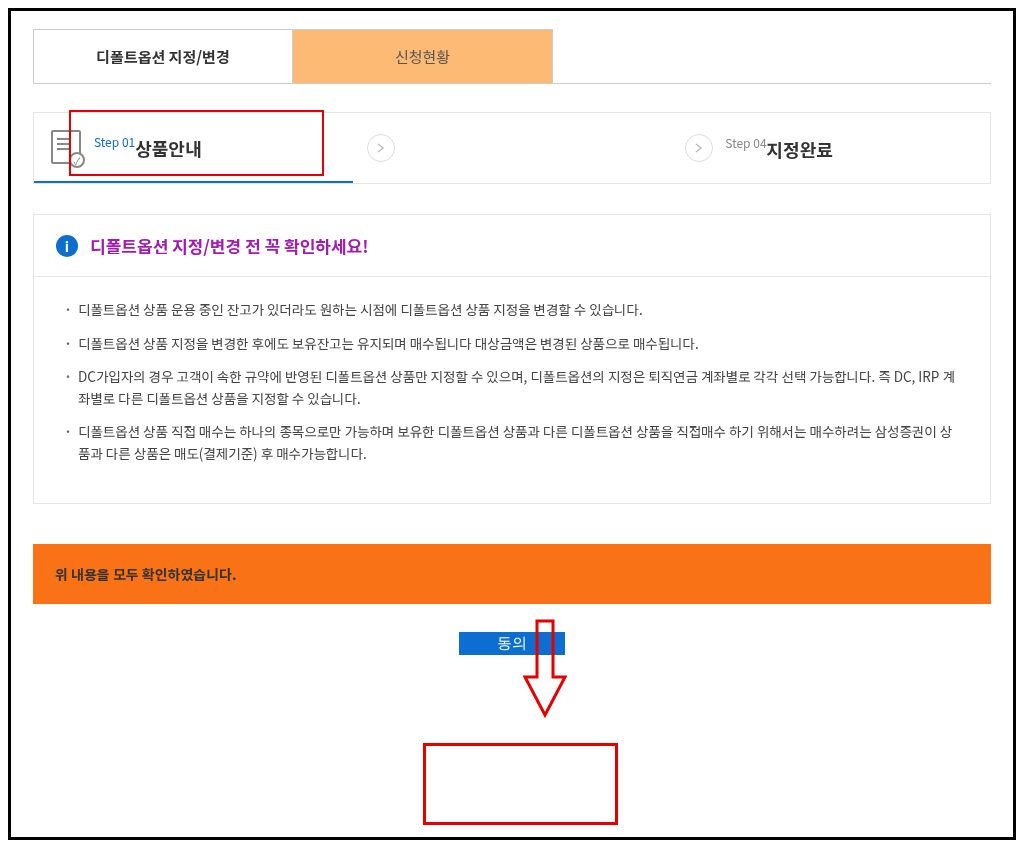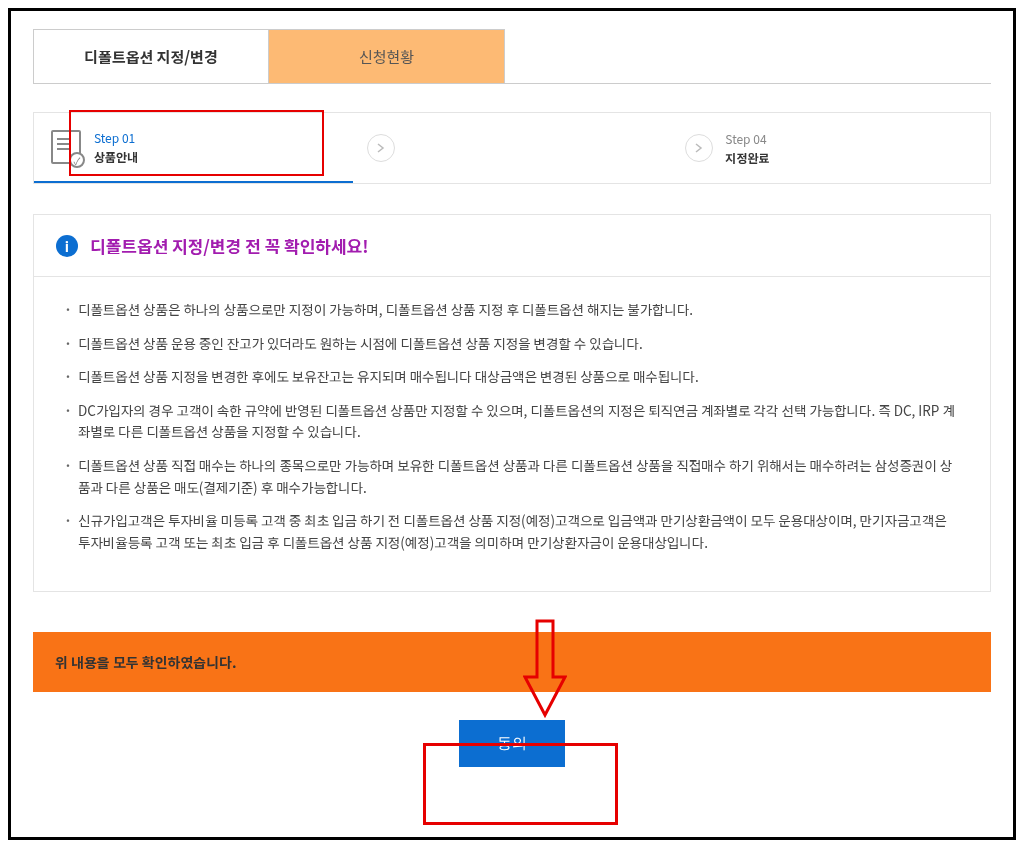--- a/index.html
+++ b/index.html
@@ -15,21 +15,21 @@
       position: relative;
       overflow: hidden;
     }
     .inner { padding: 18px 22px; }
     .tabs {
       display: flex;
       border-bottom: 1px solid #ccc;
     }
     .tab {
       padding: 16px 0;
-      width: 236px;
+      width: 260px;
       text-align: center;
       font-size: 15px;
       font-weight: 700;
       color: #333;
       border: 1px solid #ccc;
       border-bottom: none;
       background: #fff;
       cursor: pointer;
     }
     .tab.inactive {
@@ -79,24 +79,24 @@
       display: flex; align-items: center; justify-content: center;
       font-size: 10px; color: #888;
     }
     .chev {
       width: 28px; height: 28px;
       border: 1px solid #ddd; border-radius: 50%;
       display: flex; align-items: center; justify-content: center;
       margin-right: 12px;
     }
     .chev svg { width: 10px; height: 10px; }
-    .step-texts { display: flex; flex-direction: column; }
+    .step-texts { display: flex; flex-direction: row; }
     .step-label { font-size: 12px; color: #888; }
     .step-label.active { color: #0c6ed1; }
-    .step-title { font-size: 12px; font-weight: 700; color: #333; margin-top: 2px; }
+    .step-title { font-size: 18px; font-weight: 700; color: #333; margin-top: 2px; }
 
     .red-box-step1 {
       position: absolute;
       left: 58px; top: 99px;
       width: 255px; height: 66px;
       border: 2px solid #e60000;
       pointer-events: none;
     }
 
     .notice-box {
@@ -139,21 +139,21 @@
       background: #f97316;
       padding: 20px 22px;
       font-size: 14px; font-weight: 700; color: #333;
     }
     .confirm-row {
       margin-top: 28px;
       display: flex; justify-content: center;
     }
     .agree-btn {
       background: #0c6ed1; color: #fff;
-      border: none; padding: 14px 38px;
+      border: none; padding: 2px 38px;
       font-size: 15px; cursor: pointer;
     }
 
     .red-arrow {
       position: absolute;
       left: 512px; top: 608px;
       pointer-events: none;
     }
     .red-box-btn {
       position: absolute;
@@ -209,26 +209,24 @@
         </div>
       </div>
     </div>
 
     <div class="notice-box">
       <div class="notice-header">
         <div class="info-icon">i</div>
         <div class="notice-title">디폴트옵션 지정/변경 전 꼭 확인하세요!</div>
       </div>
       <ul class="notice-list">
-        <li>디폴트옵션 상품은 하나의 상품으로만 지정이 가능하며, 디폴트옵션 상품 지정 후 디폴트옵션 해지는 불가합니다.</li>
         <li>디폴트옵션 상품 운용 중인 잔고가 있더라도 원하는 시점에 디폴트옵션 상품 지정을 변경할 수 있습니다.</li>
         <li>디폴트옵션 상품 지정을 변경한 후에도 보유잔고는 유지되며 매수됩니다 대상금액은 변경된 상품으로 매수됩니다.</li>
         <li>DC가입자의 경우 고객이 속한 규약에 반영된 디폴트옵션 상품만 지정할 수 있으며, 디폴트옵션의 지정은 퇴직연금 계좌별로 각각 선택 가능합니다. 즉 DC, IRP 계좌별로 다른 디폴트옵션 상품을 지정할 수 있습니다.</li>
         <li>디폴트옵션 상품 직접 매수는 하나의 종목으로만 가능하며 보유한 디폴트옵션 상품과 다른 디폴트옵션 상품을 직접매수 하기 위해서는 매수하려는 삼성증권이 상품과 다른 상품은 매도(결제기준) 후 매수가능합니다.</li>
-        <li>신규가입고객은 투자비율 미등록 고객 중 최초 입금 하기 전 디폴트옵션 상품 지정(예정)고객으로 입금액과 만기상환금액이 모두 운용대상이며, 만기자금고객은 투자비율등록 고객 또는 최초 입금 후 디폴트옵션 상품 지정(예정)고객을 의미하며 만기상환자금이 운용대상입니다.</li>
       </ul>
     </div>
 
     <div class="confirm-bar">
       <span>위 내용을 모두 확인하였습니다.</span>
     </div>
 
     <div class="confirm-row">
       <button class="agree-btn">동의</button>
     </div>

